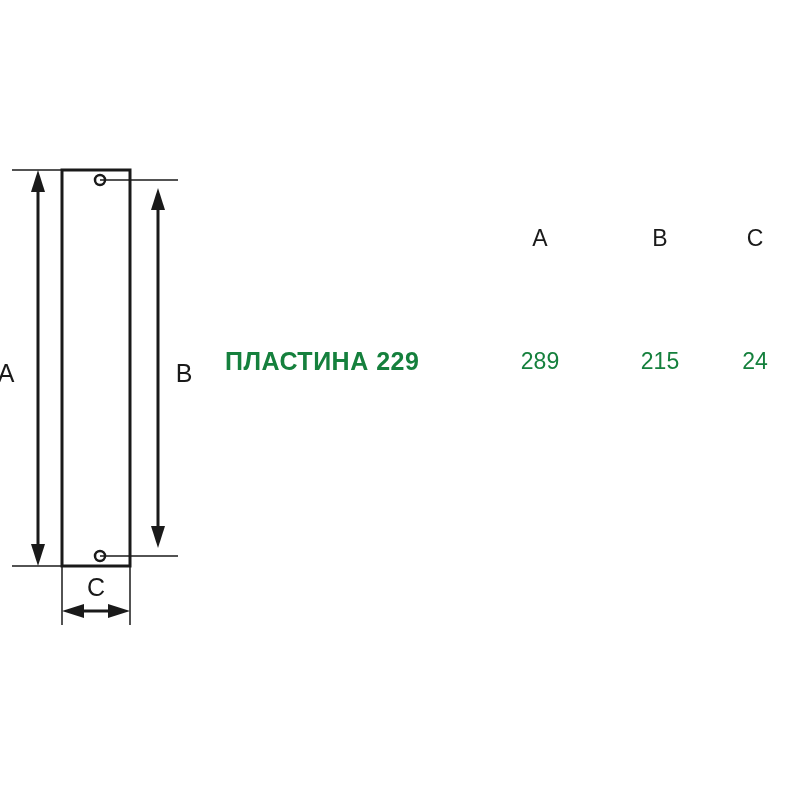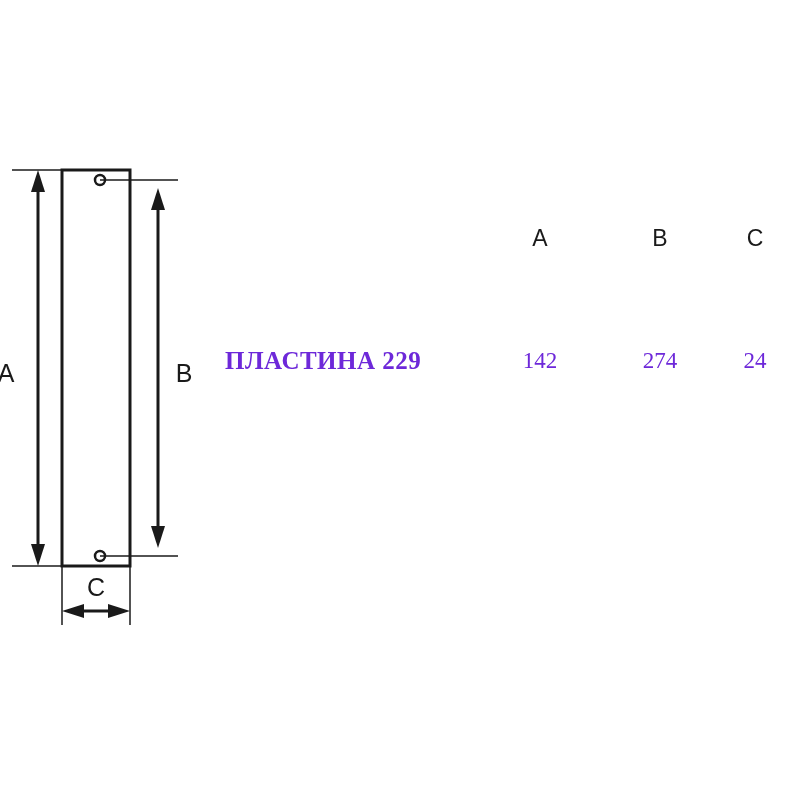--- a/index.html
+++ b/index.html
@@ -40,24 +40,24 @@
     color: #1a1a1a;
     padding: 0 0 95px 0;
     text-align: center;
     font-family: "Liberation Sans", sans-serif;
   }
   .spec-table th.name-col {
     text-align: left;
   }
   .spec-table td {
     font-size: 23px;
-    color: #6d28d9;
+    color: #15803d;
     text-align: center;
     padding: 0;
-    font-family: Liberation Serif, serif;
+    font-family: Liberation Sans, sans-serif;
   }
   .spec-table td.name-col {
     text-align: left;
     font-weight: bold;
     font-size: 25px;
     letter-spacing: 0.5px;
   }
   .col-name { width: 255px; }
   .col-a    { width: 120px; }
   .col-b    { width: 120px; }
@@ -112,21 +112,21 @@
         <tr>
           <th class="name-col col-name"></th>
           <th class="col-a">A</th>
           <th class="col-b">B</th>
           <th class="col-c">C</th>
         </tr>
       </thead>
       <tbody>
         <tr>
           <td class="name-col col-name">ПЛАСТИНА 229</td>
-          <td class="col-a">142</td>
-          <td class="col-b">274</td>
+          <td class="col-a">289</td>
+          <td class="col-b">215</td>
           <td class="col-c">24</td>
         </tr>
       </tbody>
     </table>
   </div>
 
 </div>
 
 </body></html>

